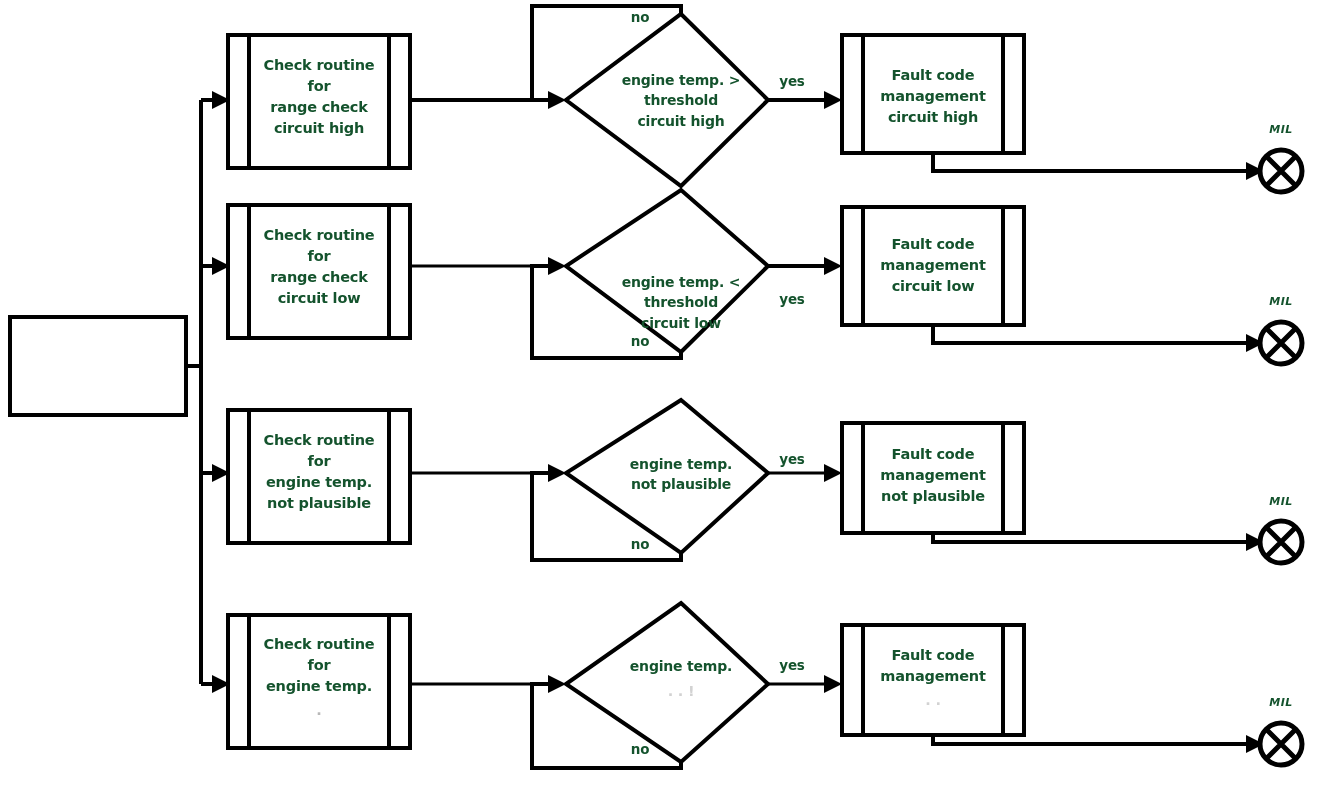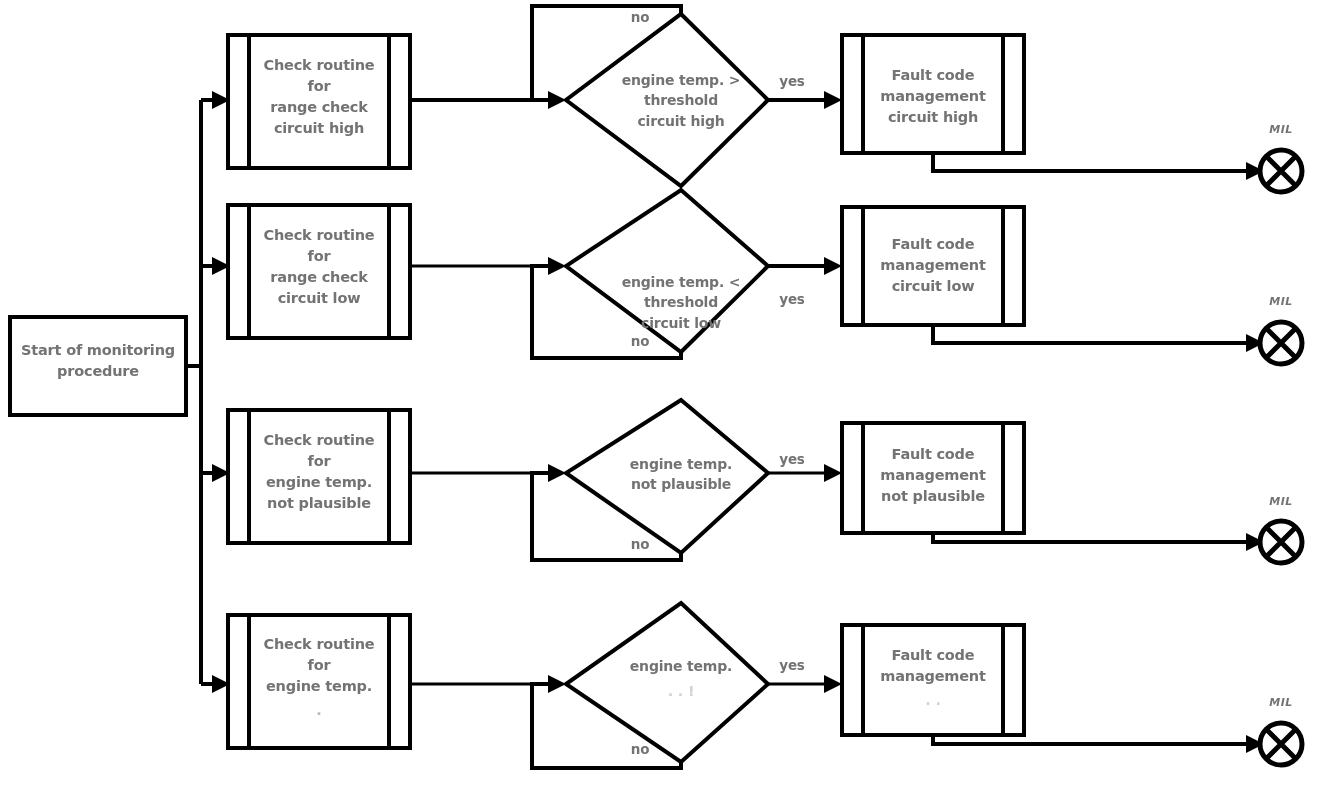--- a/index.html
+++ b/index.html
@@ -58,21 +58,21 @@
   }
   .mil-x {
     stroke: #000000;
     stroke-width: 5;
     fill: none;
   }
   
   .lbl {
     position: absolute;
     font-family: "DejaVu Sans", sans-serif;
-    color: #737373;
+    color: #14532d;
     font-weight: bold;
     line-height: 1.45;
     text-align: center;
     white-space: pre-line;
     pointer-events: none;
     letter-spacing: -0.2px;
   }
   .box-text {
     font-size: 14.5px;
     font-weight: bold;
@@ -187,22 +187,20 @@
     <polygon class="arrow-head" points="824,675 842,684 824,693"></polygon>
     <rect class="shape-stroke" x="842" y="625" width="182" height="110"></rect>
     <path class="inner-bar" d="M 863,625 L 863,735 M 1003,625 L 1003,735"></path>
     <path class="conn" d="M 933,735 L 933,744 L 1253,744"></path>
     <polygon class="arrow-head" points="1246,735 1264,744 1246,753"></polygon>
     <circle class="mil-circle" cx="1281" cy="744" r="21"></circle>
     <path class="mil-x" d="M 1266,729 L 1296,759 M 1296,729 L 1266,759"></path>
 
   </svg>
 
-  <div class="lbl start-text" style="left:10px; top:340px; width:176px;">Start of monitoring
-procedure</div>
 
   <div class="lbl box-text" style="left:249px; top:55px; width:140px;">Check routine
 for
 range check
 circuit high</div>
   <div class="lbl diamond-text" style="left:594px; top:70px; width:174px;">engine temp. &gt;
 threshold
 circuit high</div>
   <div class="lbl branch-label" style="left:608px; top:8px; width:64px;">no</div>
   <div class="lbl branch-label" style="left:766px; top:72px; width:52px;">yes</div>

